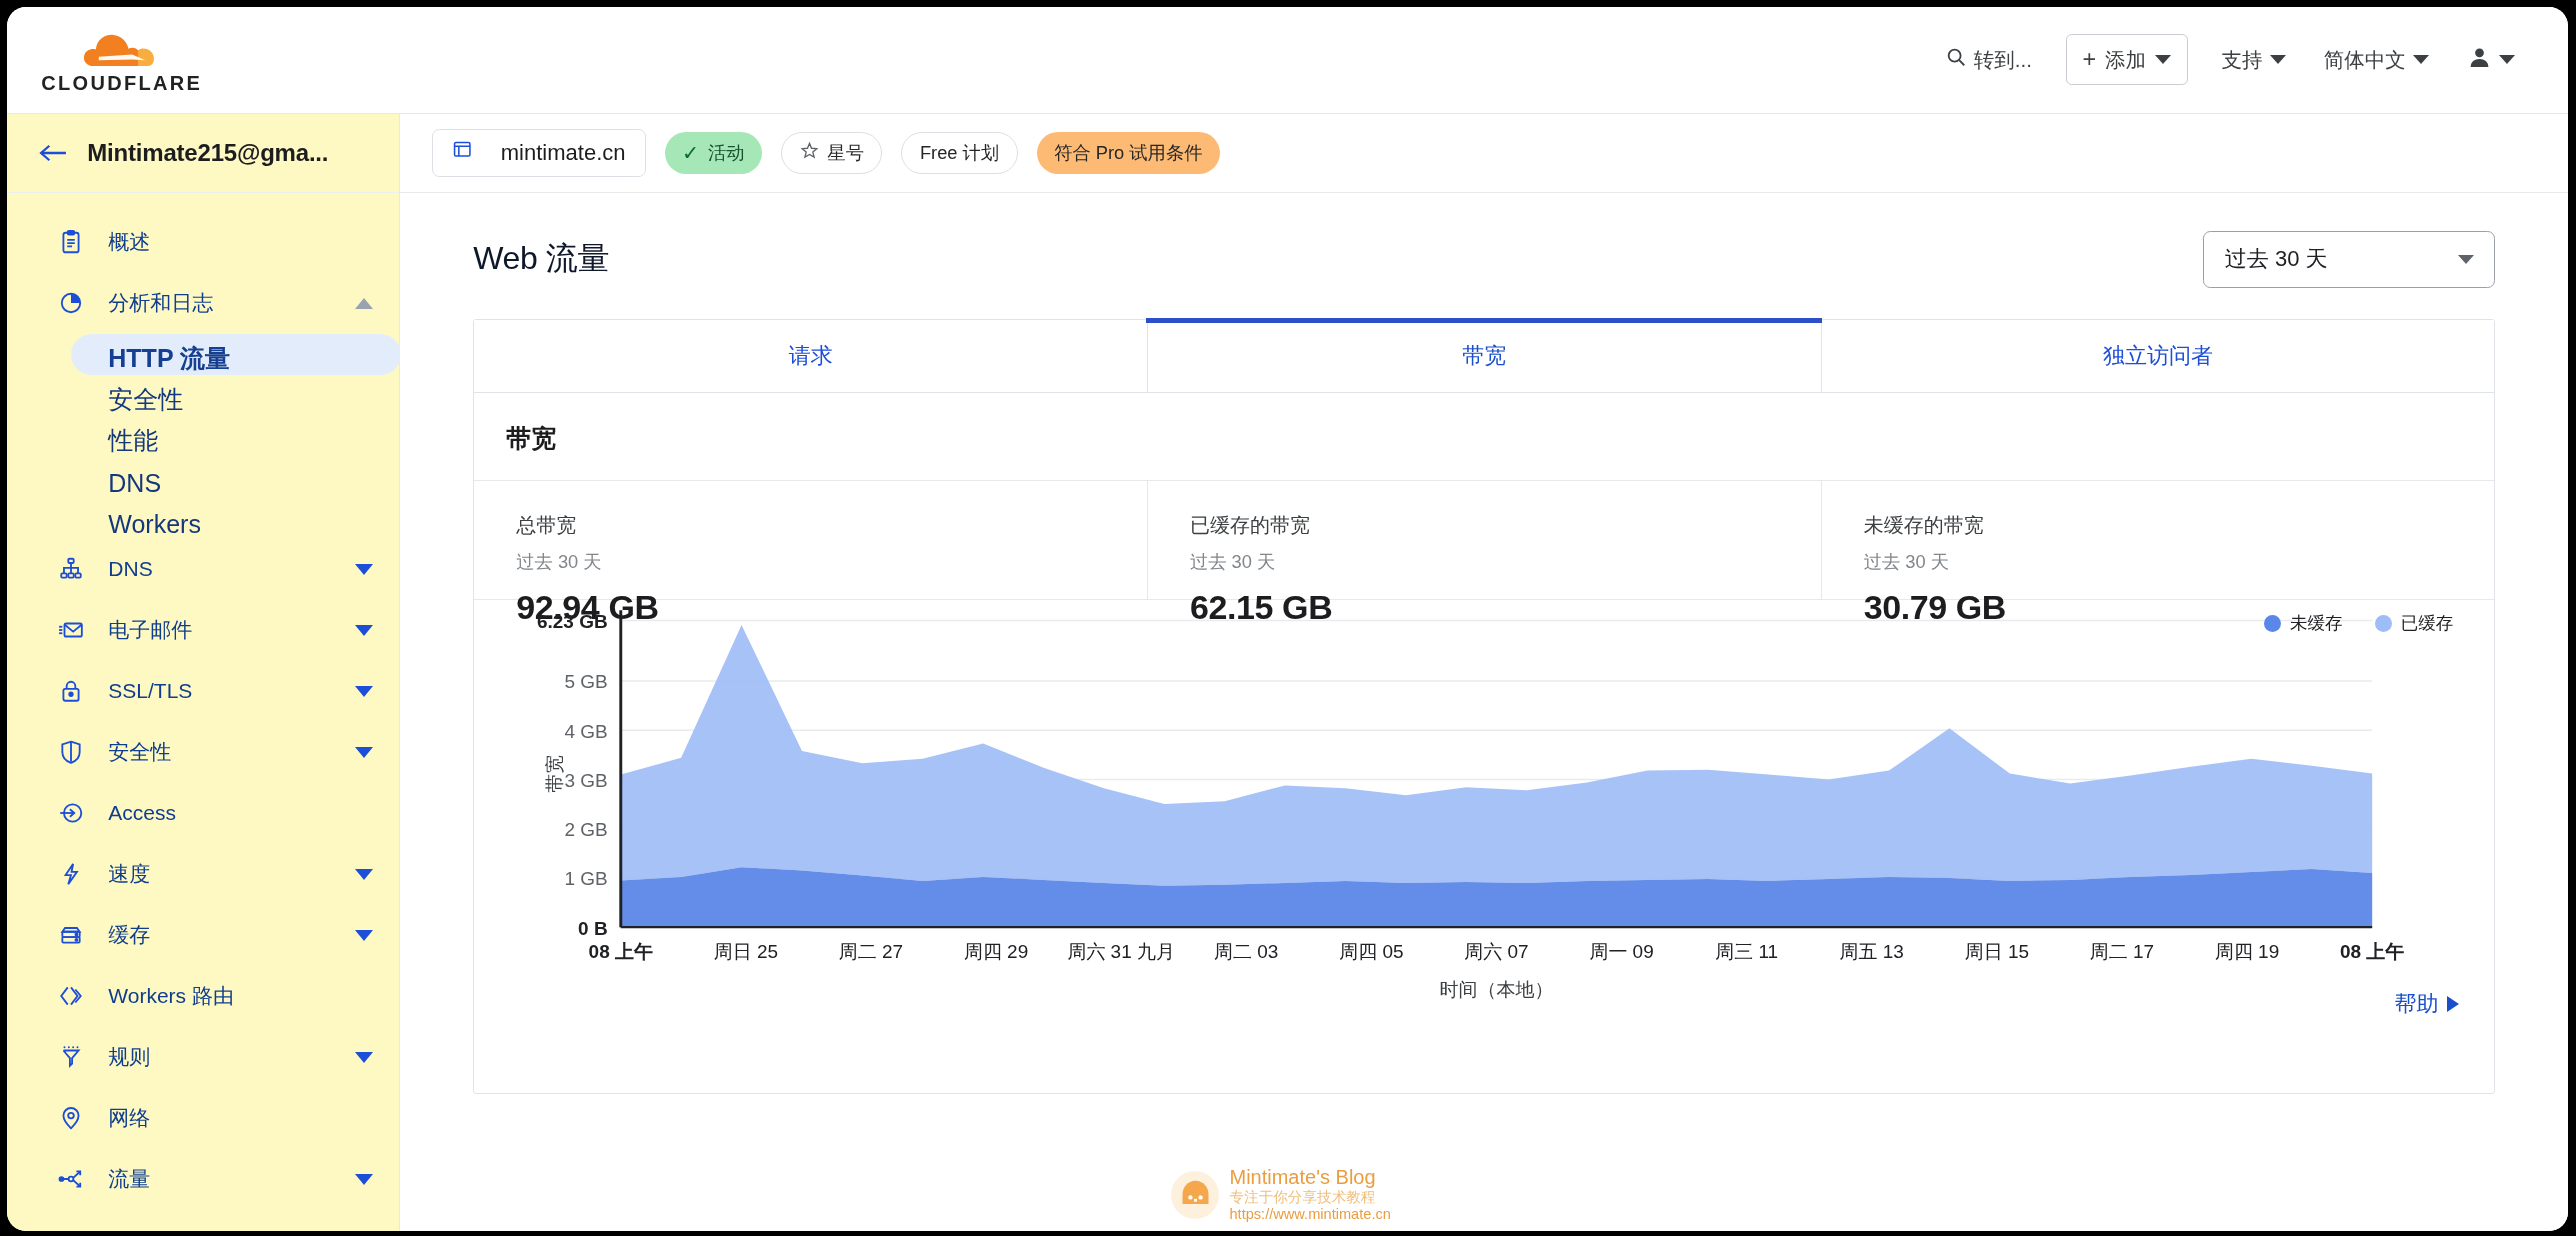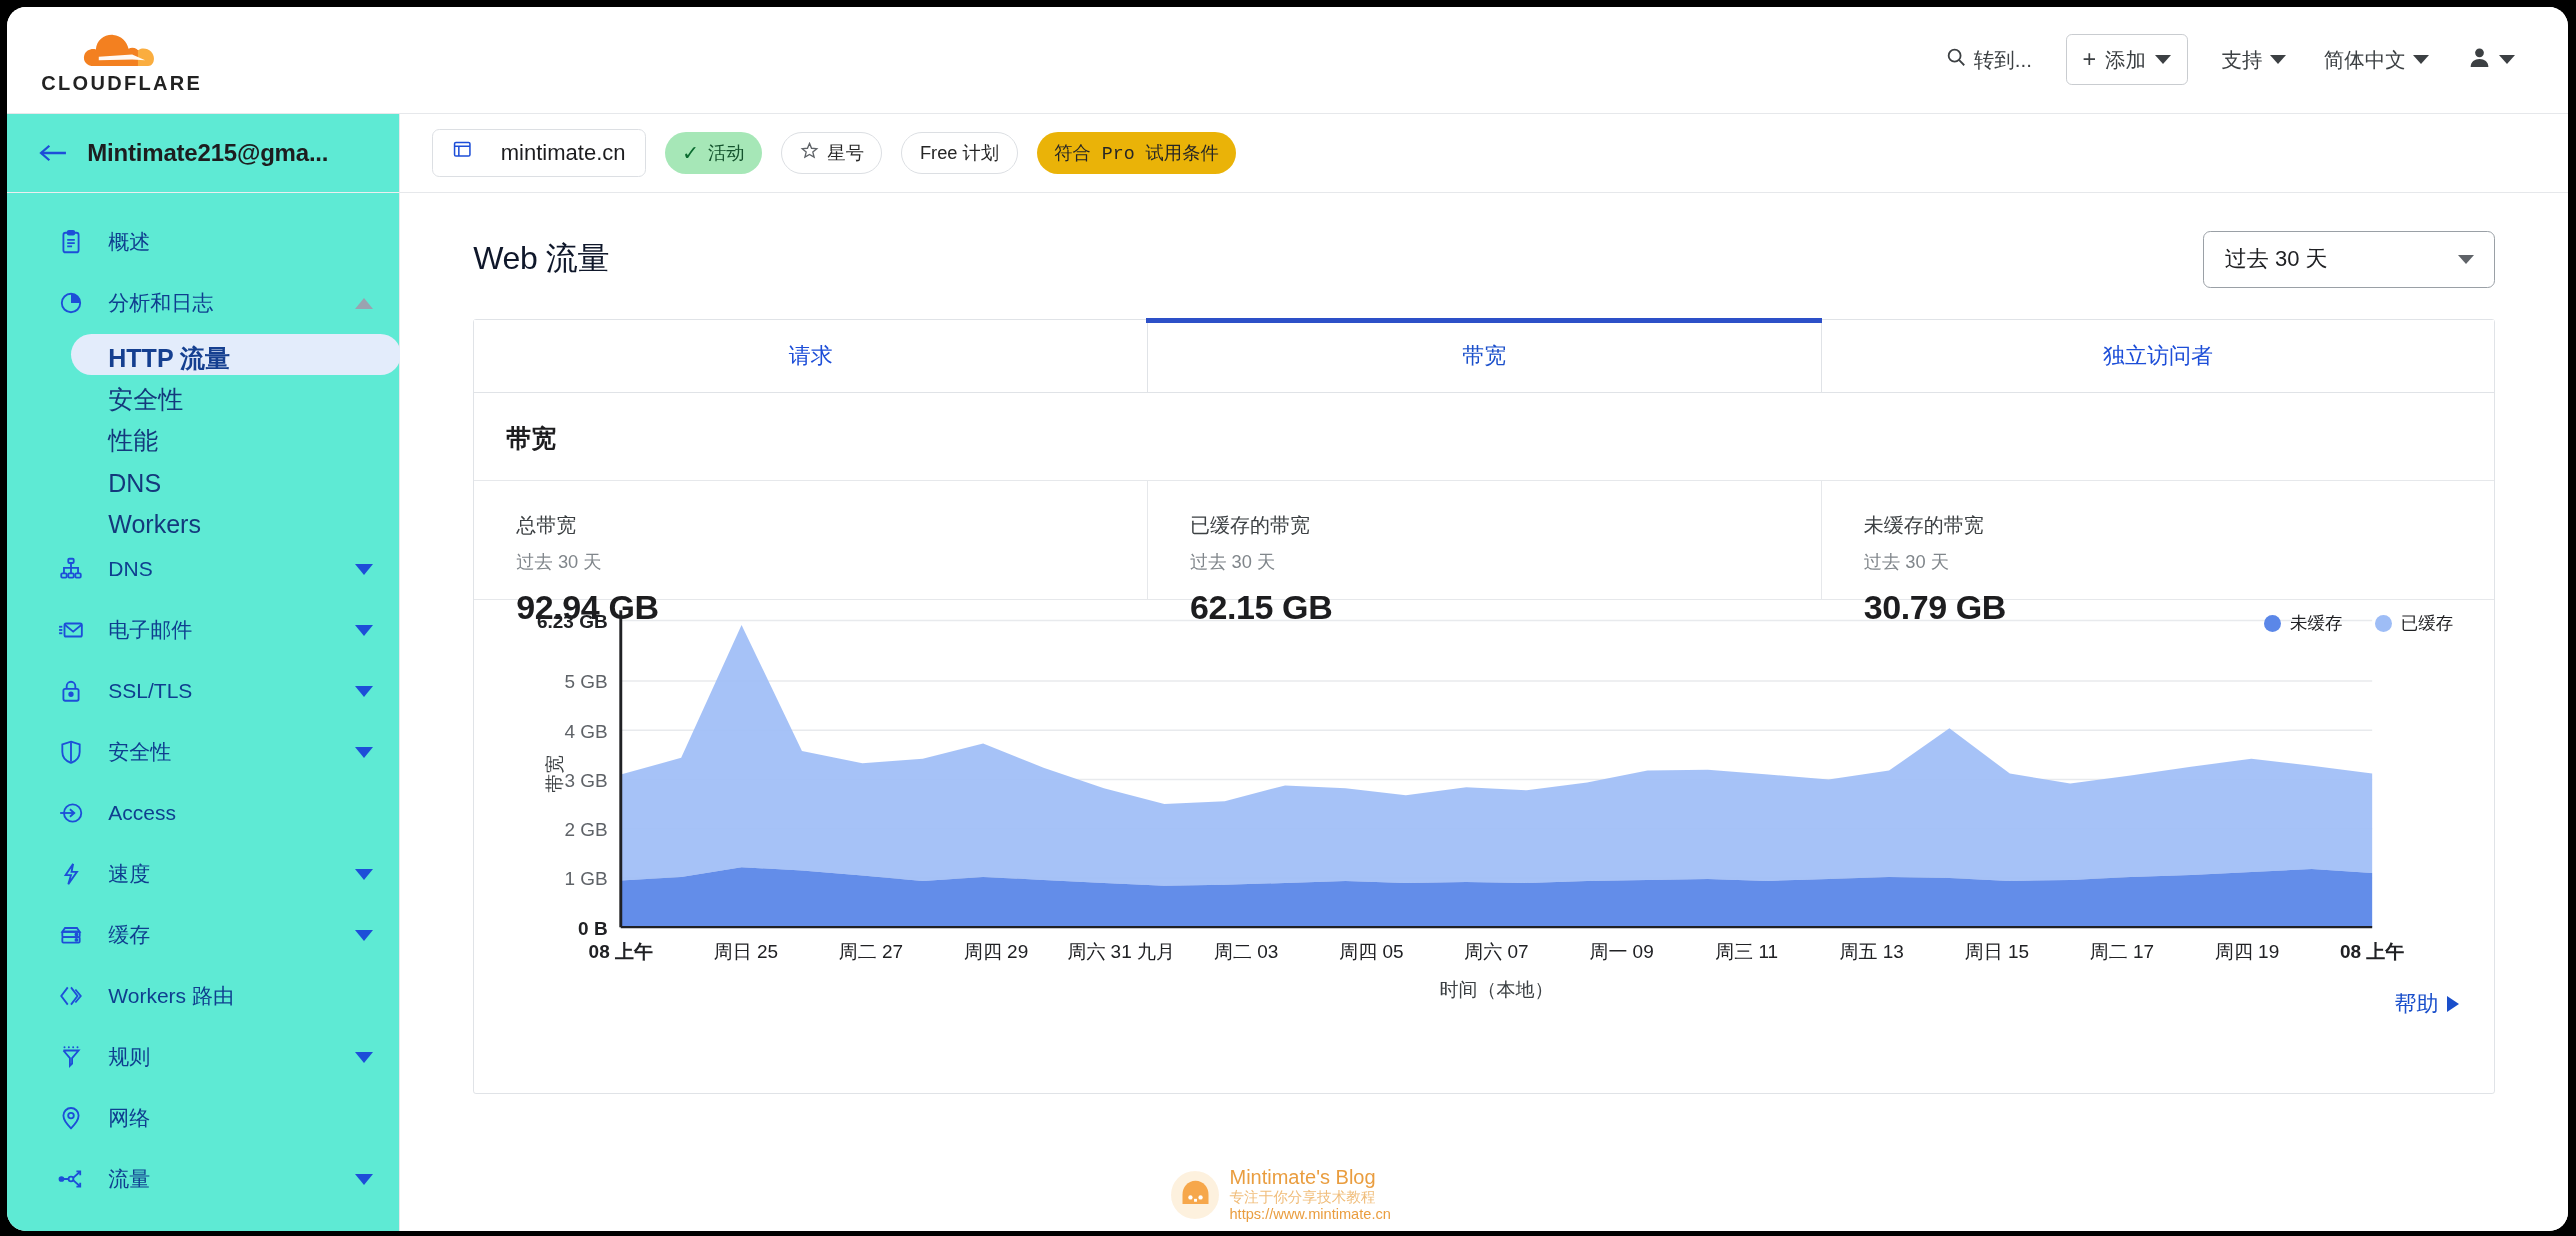--- a/index.html
+++ b/index.html
@@ -45,21 +45,21 @@
     border: 1.5px solid #c9ccd0; border-radius: 5.8px;
     height: 51px; padding: 0 16px; font-size: 20.5px; color: #3c4043;
     margin: 0 14.6px; cursor: pointer;
   }
   .caret { width: 0; height: 0; border-left: 8px solid transparent; border-right: 8px solid transparent; border-top: 9.5px solid #3c4043; }
   .plus { font-size: 23.4px; line-height: 1; color: #3c4043; }
 
   
   .sidebar {
     position: absolute; left: 0; top: 107px; width: 393px; bottom: 0;
-    background: #5eead4; border-right: 1.5px solid #e6e8eb;
+    background: #fef9c3; border-right: 1.5px solid #e6e8eb;
   }
   .acct-row {
     display: flex; align-items: center; gap: 19px;
     height: 79px; padding-left: 32px;
     border-bottom: 1.5px solid #eceef0;
   }
   .back-arrow { width: 29px; height: 22px; position: relative; cursor: pointer; flex: 0 0 auto;}
   .acct-name { font-size: 24px; font-weight: 700; color: #1d1d1f; letter-spacing: -0.2px; white-space: nowrap; }
   .nav { padding-top: 19px; }
   .nav-item {
@@ -91,21 +91,21 @@
     border: 1.5px solid #dcdfe3; border-radius: 7.3px;
     height: 48px; padding: 0 19px; font-size: 22px; color: #1d1d1f; cursor: pointer;
   }
   .badge {
     display: flex; align-items: center; gap: 8.8px;
     border-radius: 25px; height: 42px; padding: 0 17.5px;
     font-size: 18.3px; color: #262626; white-space: nowrap;
   }
   .badge.green { background: #a6e7b7; color: #14532d; }
   .badge.outline { border: 1.5px solid #dcdfe3; background: #fff; }
-  .badge.grey { background: #eab308; font-family: Liberation Mono, monospace; }
+  .badge.grey { background: #fdba74; }
   .check { color: #0a6b2f; font-size: 20.5px; font-weight: 700; }
 
   .content { padding: 38px 73px 0 73px; position: relative; height: calc(100% - 79px); }
   .content-head { display: flex; align-items: center; }
   .page-title { font-size: 32px; color: #0f172a; font-weight: 400; letter-spacing: -0.4px; }
   .range-select {
     margin-left: auto; display: flex; align-items: center;
     border: 1.5px solid #9aa0a6; border-radius: 7.3px;
     width: 292px; height: 57px; padding: 0 20.5px; font-size: 22px; color: #202124;
     cursor: pointer;

